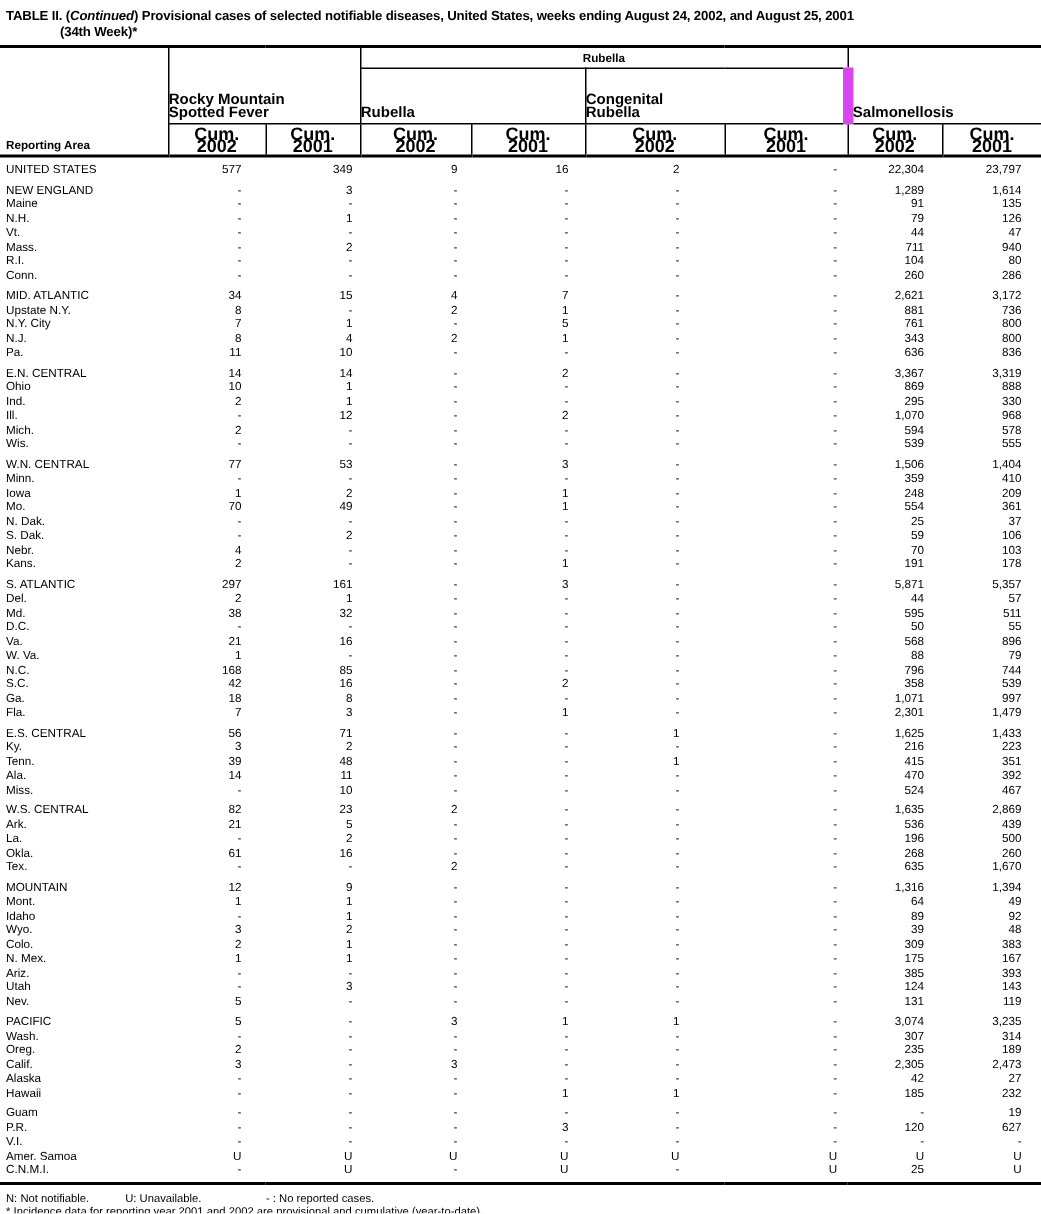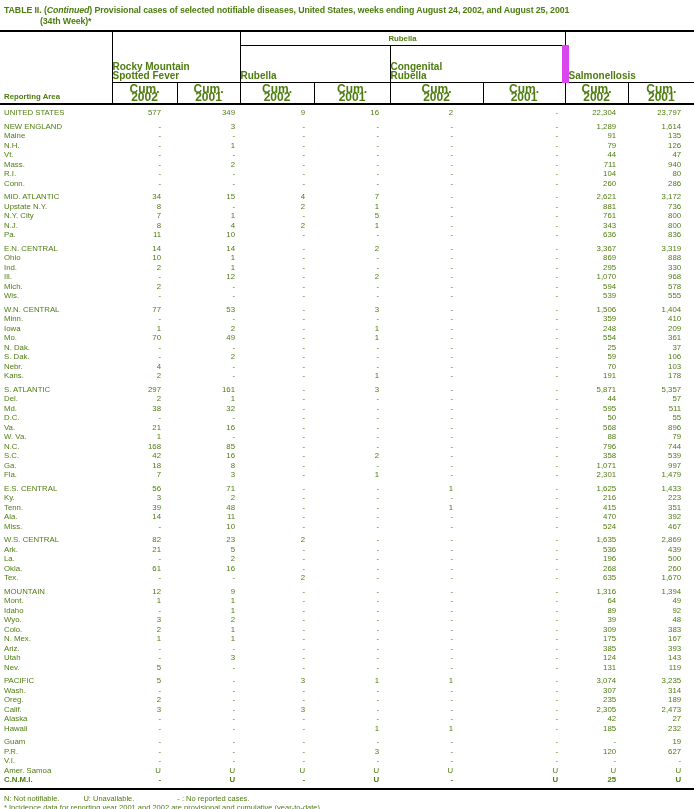--- a/index.html
+++ b/index.html
@@ -1,18 +1,18 @@
 <!DOCTYPE html>
 <html><head>
 <meta charset="utf-8">
 <style>
   html,body { margin:0; padding:0; background:#fff; }
   .page {
     position:relative; width:694px; height:809px; box-sizing:border-box;
-    background:#fff; color:#4d7c0f;
+    background:#fff; color:#000000;
     font-family:"Liberation Sans", sans-serif;
     padding-top:5px; overflow:hidden;
   }
   .title {
     font-weight:bold; font-size:8.8px; line-height:11px;
     padding:0 4px; margin-bottom:3px; white-space:nowrap; letter-spacing:-0.1px;
   }
   .title .line2 { display:block;margin-left:36px; }
   table.mmwr {
     width:694px; border-collapse:collapse; table-layout:fixed;
@@ -37,21 +37,21 @@
   .g-rub  { border-right:1px solid #000; }
   .g-cong { border-right:7px solid #d946ef; }
   .g-salm { border-left:1px solid #000; }
   .th-cum {
     font-size:12px; text-align:center; vertical-align:middle;
     border-left:1px solid #000; border-bottom:2px solid #000;
     white-space:pre-line; line-height:8.5px; height:20px;
   }
   tbody td { font-size:7.8px; line-height:9.5px; padding:0; }
   tbody tr:first-child td { padding-top:3px; }
-  tbody tr:last-child td  { padding-bottom:3px;font-weight:bold; }
+  tbody tr:last-child td  { padding-bottom:3px; }
   .c-area { text-align:left; padding-left:4px; white-space:nowrap; }
   .c-num  { text-align:right; white-space:nowrap; }
   .p1 { padding-right:16px; } .p2 { padding-right:5px; }
   .p3 { padding-right:9px;  } .p4 { padding-right:11px; }
   .p5 { padding-right:30px; } .p6 { padding-right:7px; }
   .p7 { padding-right:12px; } .p8 { padding-right:13px; }
   tr.spacer td { height:4px; line-height:4px; font-size:1px; padding:0; }
   .footnotes { padding:4px 4px 0 4px; font-size:7.5px; line-height:9.5px; }
   .fn-n    { margin-right:24px; }
   .fn-u    { margin-right:43px; }

